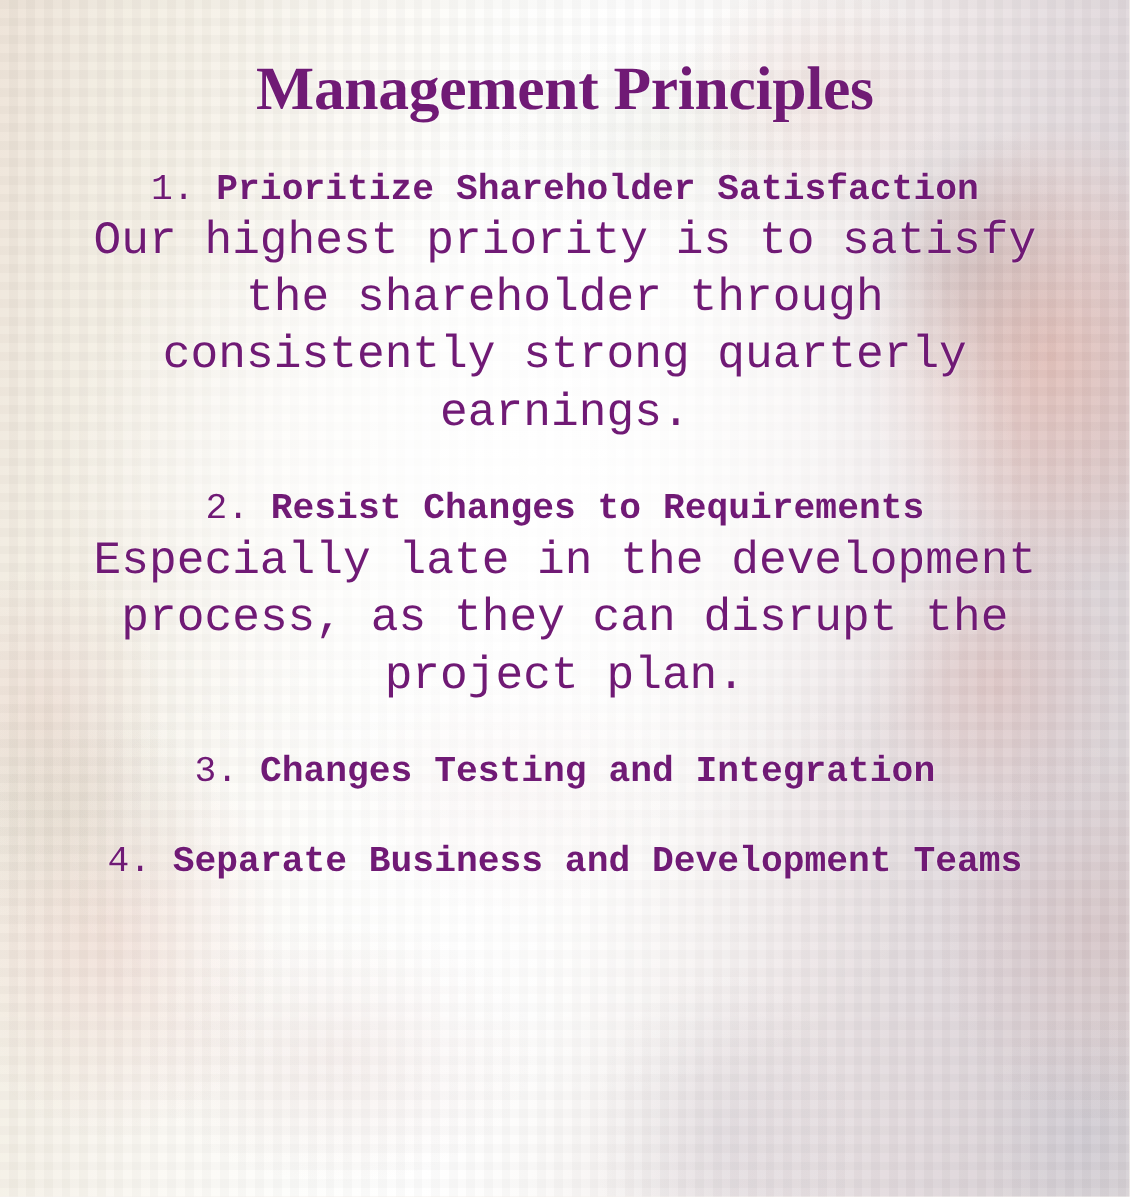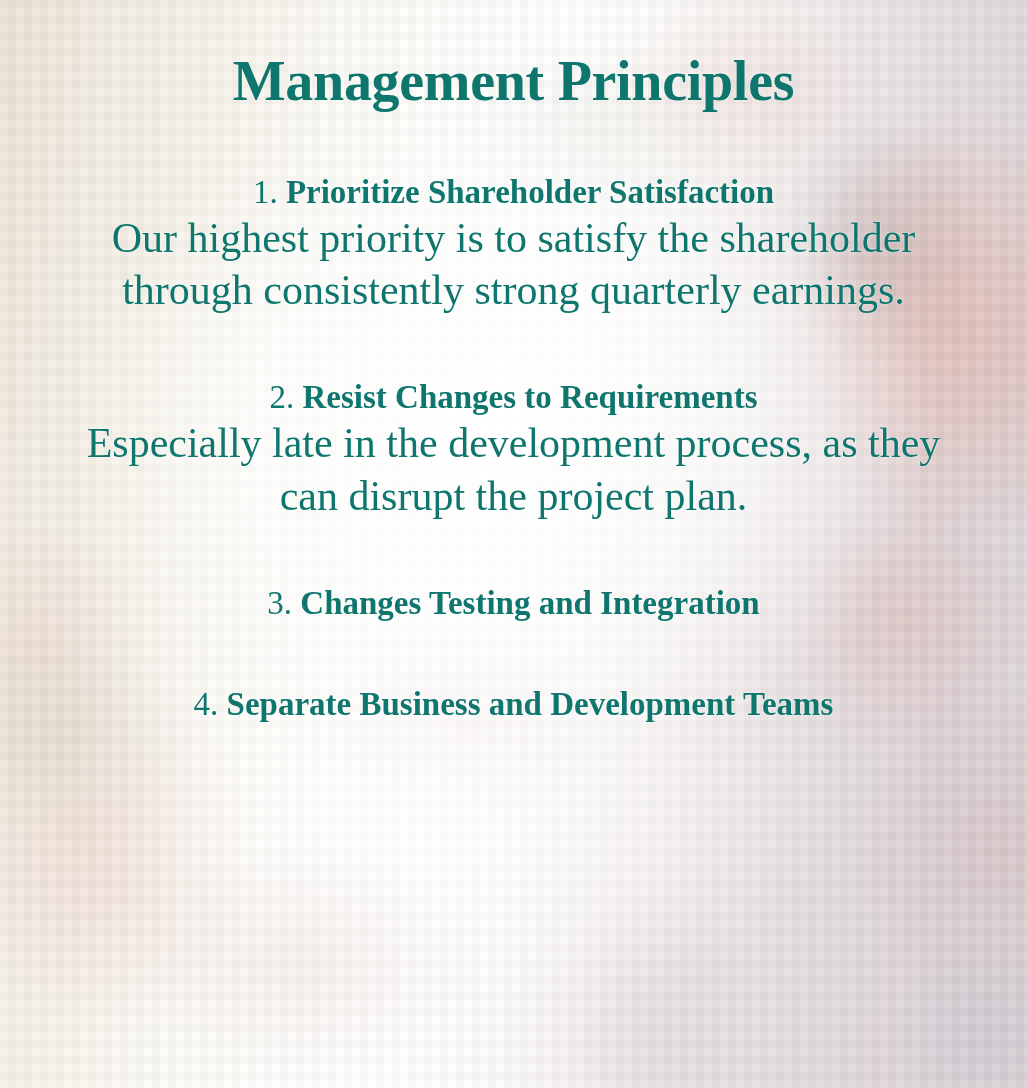--- a/index.html
+++ b/index.html
@@ -9,21 +9,21 @@
     background: #ffffff;
   }
 
   #slide {
     position: relative;
     width: 1027px;
     height: 1088px;
     overflow: hidden;
     background-color: #efe7e0;
     font-family: "Liberation Serif", "DejaVu Serif", serif;
-    color: #0f766e;
+    color: #701a75;
   }
 
   
   .bg-layer {
     position: absolute;
     inset: 0;
     pointer-events: none;
   }
 
   
@@ -106,21 +106,22 @@
     text-shadow: 0 0 2px rgba(255,255,255,0.8);
   }
 
   .principles {
     margin: 0;
     padding: 0;
     list-style: none;
   }
 
   .principle {
-    margin-top: 61px;
+    margin-top: 42px;
+    font-family: Liberation Mono, monospace;
   }
 
   .principle-heading {
     font-size: 33px;
     line-height: 1.22;
     text-shadow: 0 0 2px rgba(255,255,255,0.8);
   }
 
   .principle-number {
     font-weight: normal;

